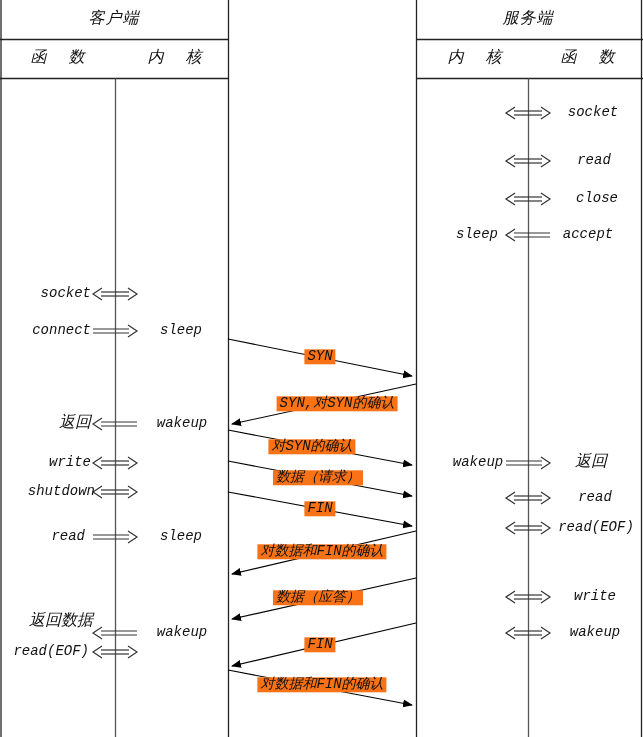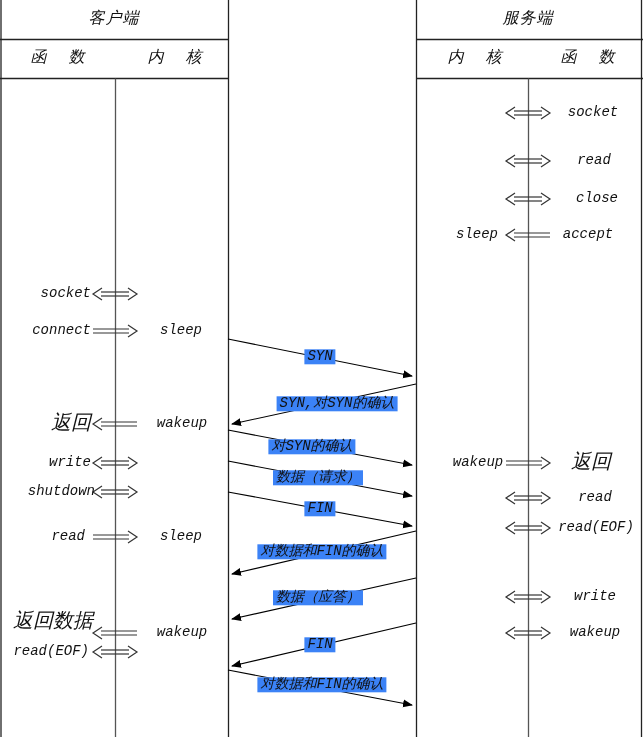--- a/index.html
+++ b/index.html
@@ -7,23 +7,23 @@
     width:643px;height:737px;position:relative;background:#fff;
     font-family:"Liberation Mono","DejaVu Sans Mono",monospace;
     color:#111;overflow:hidden;
   }
   svg.lines{position:absolute;left:0;top:0;}
   .lbl{
     position:absolute;transform:translate(-50%,-50%);
     font-size:14px;white-space:pre;line-height:1.1;font-style:italic;
   }
   .ra{transform:translate(-100%,-50%);}
-  .cn{font-size:20px;}
+  .cn{font-size:16px;}
   .hdr{font-size:16px;letter-spacing:1px;}
-  .msg{background:#3b82f6;padding:0 3px;font-size:14px;}
+  .msg{background:#f97316;padding:0 3px;font-size:14px;}
 </style>
 </head>
 <body>
 
 <svg class="lines" width="643" height="737" viewBox="0 0 643 737">
   <defs>
     <marker id="mh" markerWidth="11" markerHeight="9" refX="9" refY="4.5" orient="auto" markerUnits="userSpaceOnUse">
       <path d="M0,0.5 L10,4.5 L0,8.5 z" fill="#000"></path>
     </marker>
     <g id="arr-both" stroke="#333" fill="none" stroke-width="1.2">

